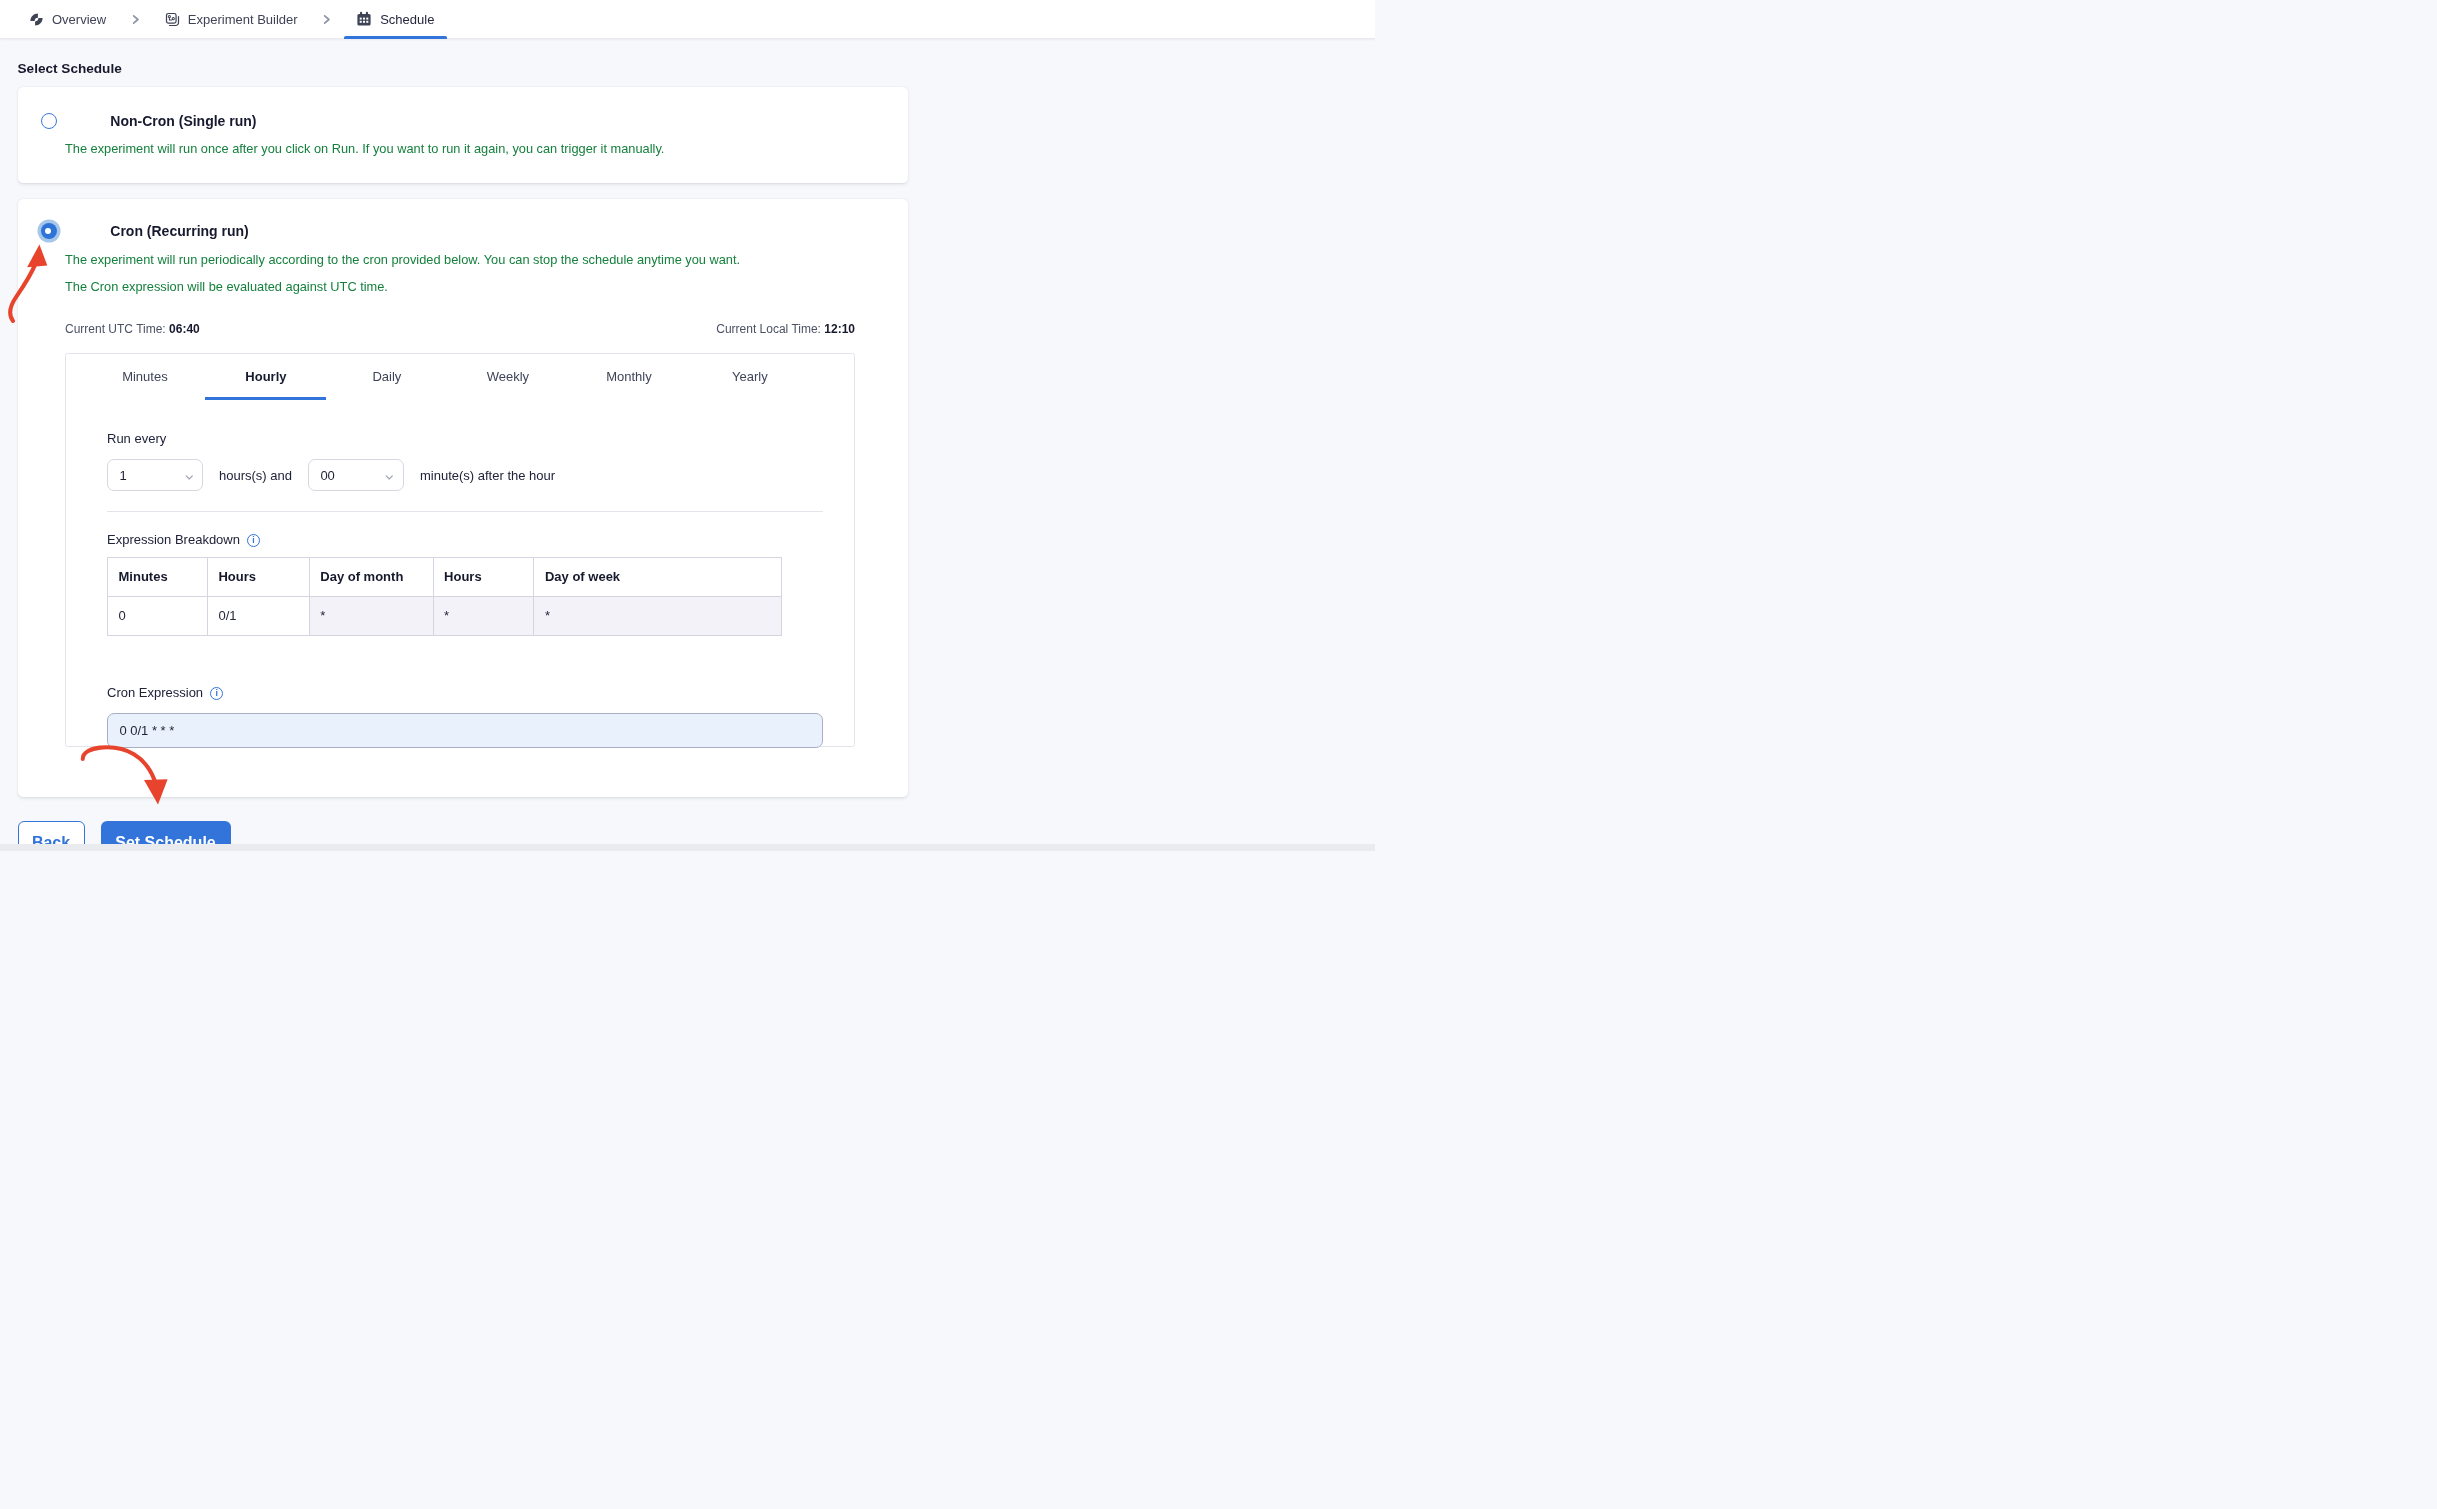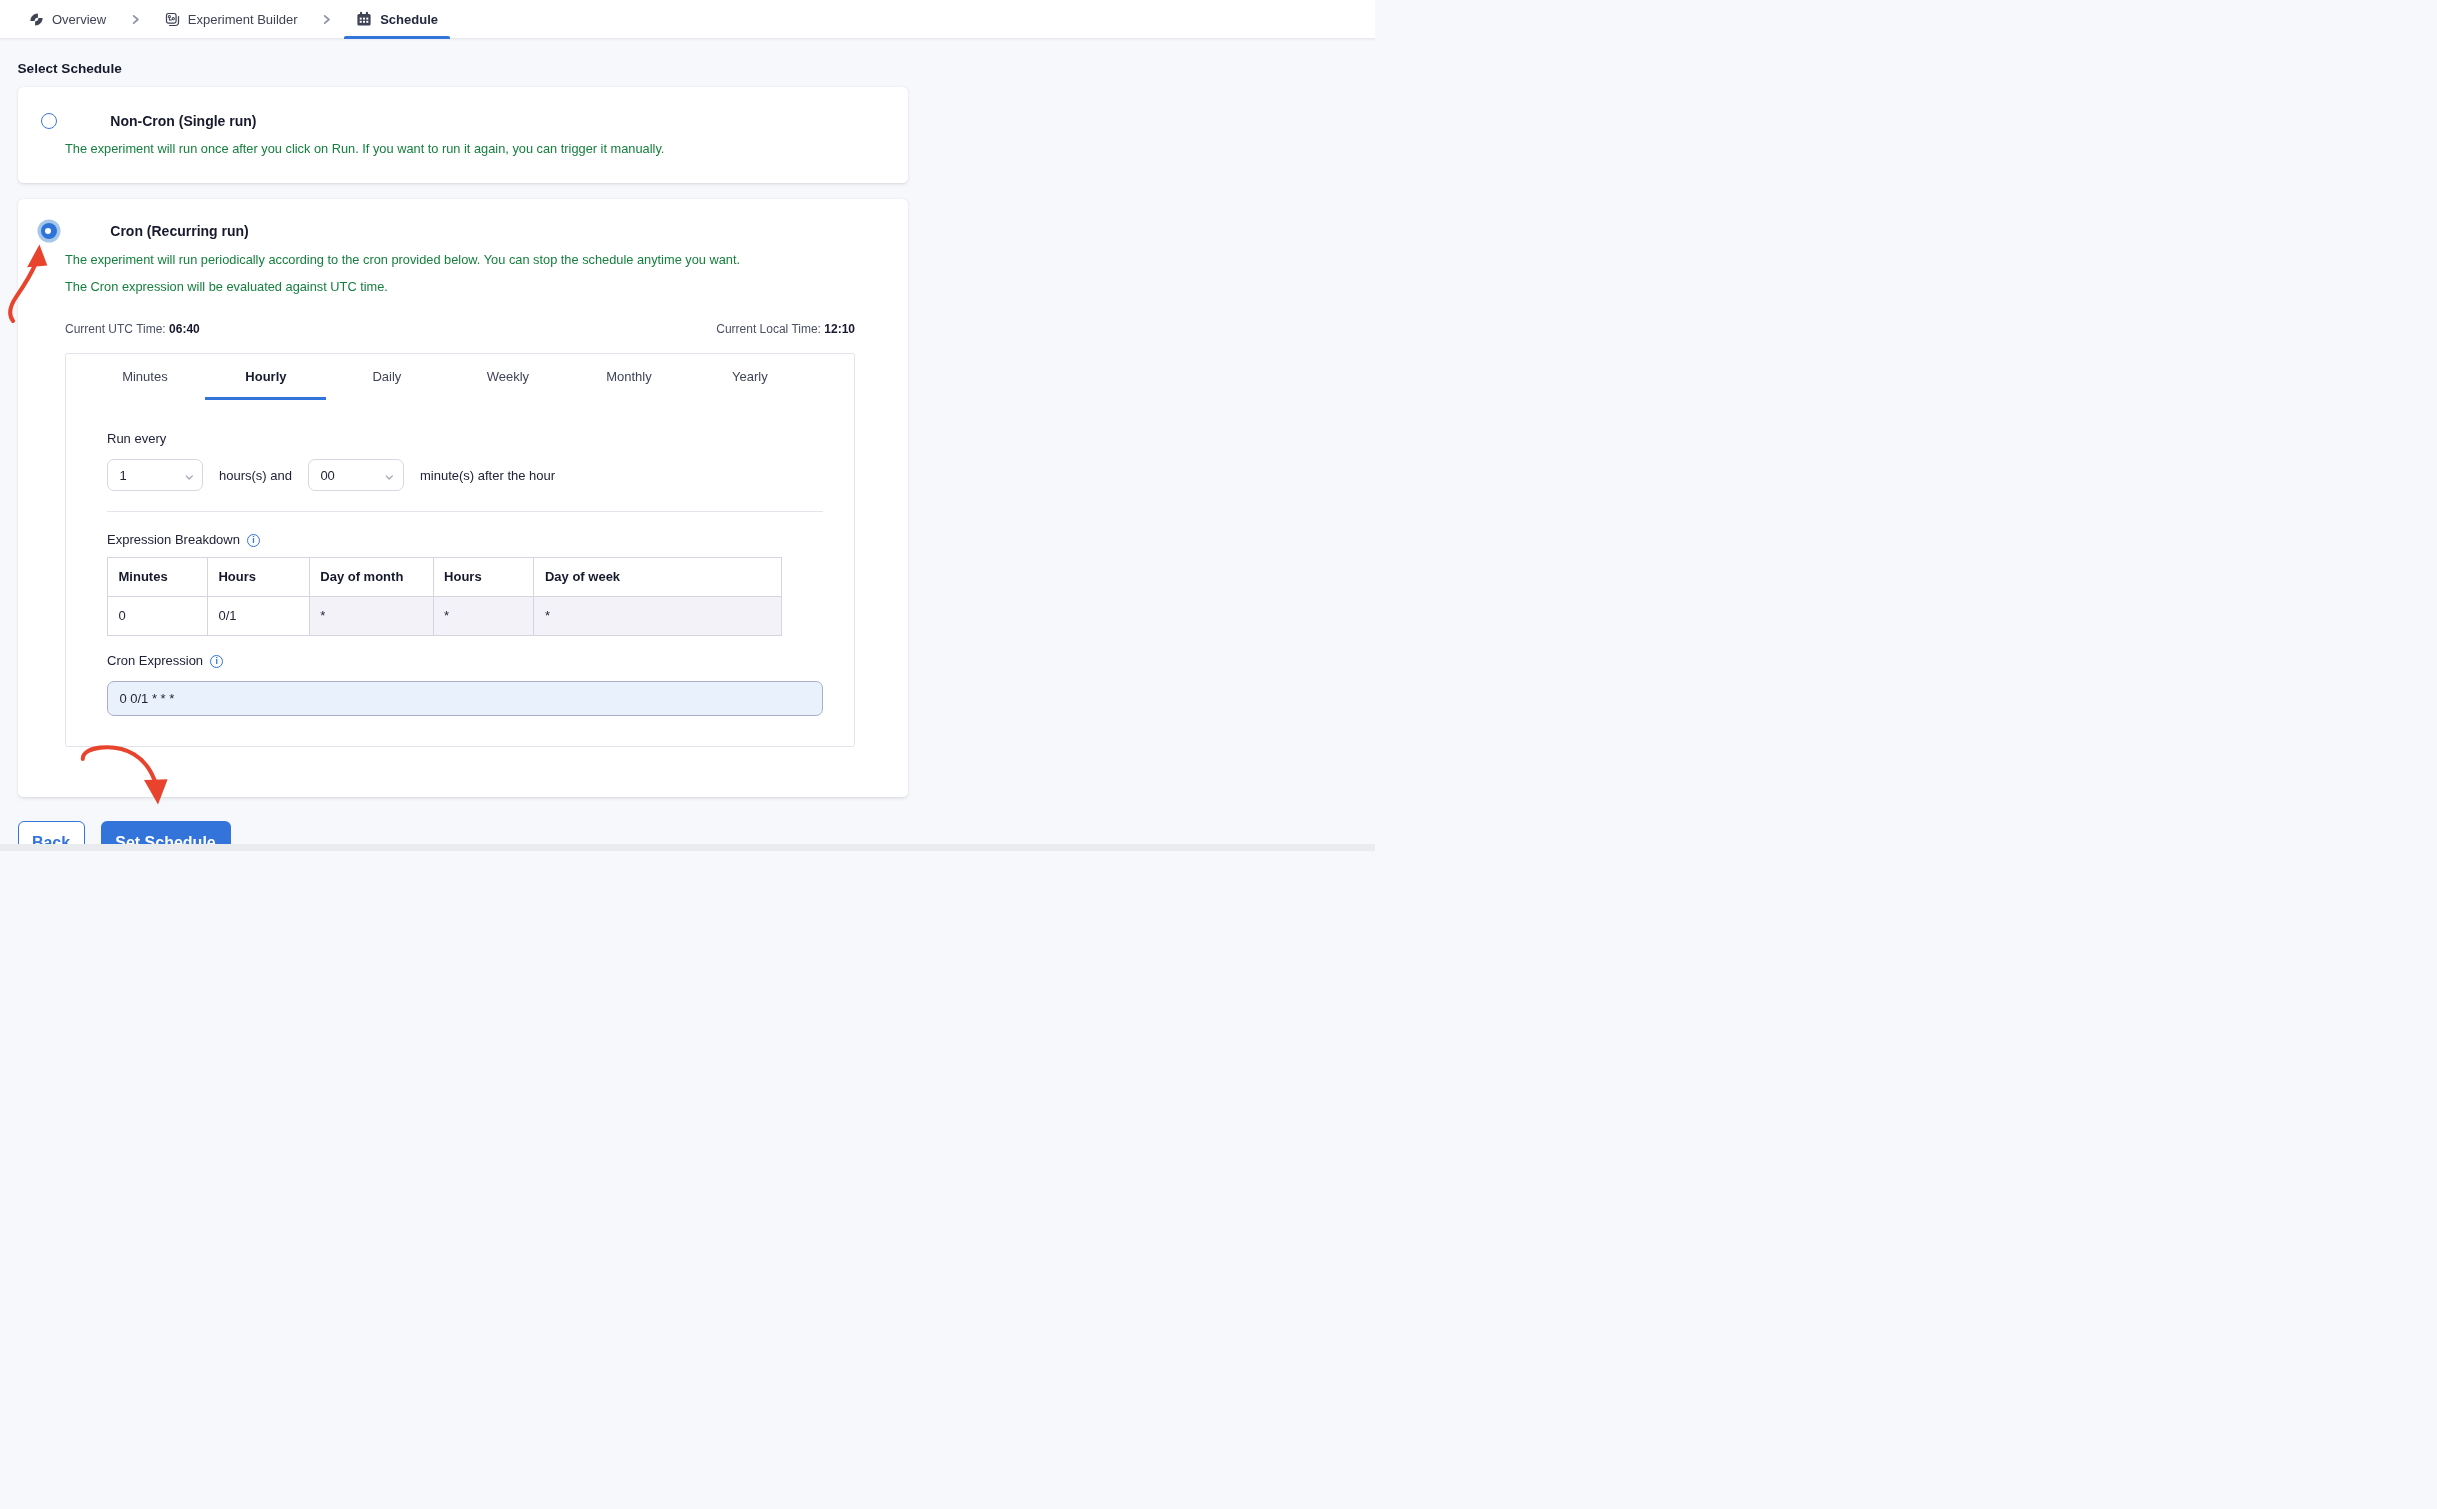--- a/index.html
+++ b/index.html
@@ -19,21 +19,21 @@
     display:flex; align-items:center;
     padding-left:29px;
     position:relative; z-index:2;
   }
   .crumb {
     height:39px; display:flex; align-items:center; gap:8px;
     font-size:13px; font-weight:500; color:#3f4355;
     position:relative; padding:0 12.3px; cursor:pointer;
   }
   .crumb:first-child { padding-left:0; }
-  .crumb.active { color:#23283d; font-weight:700; }
+  .crumb.active { color:#23283d; font-weight:400; }
   .crumb.active::after {
     content:""; position:absolute; left:0; right:0; bottom:-0.9px; height:3.5px;
     background:#3274d9; border-radius:1.8px 1.8px 0 0;
   }
   .crumb-sep { margin:0 10.5px; display:flex; align-items:center; }
   
   .main { width:890px; margin-left:17.5px; }
   .page-title { margin-top:22px; font-size:13.6px; font-weight:700; color:#16192c; }
   .card {
     background:#fff; border-radius:5.3px;
@@ -72,21 +72,21 @@
   .field-label { font-size:13px; color:#20233a; line-height:18.4px; display:flex; align-items:center; gap:7px; }
   .run-row { display:flex; align-items:center; gap:16px; margin-top:11.4px; }
   .select {
     width:96px; height:32px; border:0.9px solid #d5d8e1; border-radius:7px;
     background:#fff; position:relative; display:flex; align-items:center;
     padding-left:11.4px; font-size:13px; color:#1f2232; cursor:pointer;
   }
   .select .chev { position:absolute; right:8px; top:10.5px; }
   .divider { margin-top:20px; border-top:0.9px solid #e3e5ec; }
   .mt22 { margin-top:19px; }
-  .mt43 { margin-top:16px; }
+  .mt43 { margin-top:48px; }
   .info-badge {
     width:13px; height:13px; border-radius:50%;
     border:1.1px solid #3274d9; color:#3274d9;
     font-size:8.8px; line-height:11px; text-align:center;
     display:inline-block; cursor:pointer; font-weight:600;
   }
   table.breakdown { margin-top:7px; border-collapse:collapse; width:675px; font-size:13px; border:0.9px solid #bfc3d1; }
   table.breakdown th, table.breakdown td {
     border:0.9px solid #d3d6e0; height:39px; text-align:left;
     padding:0 0 0 10.5px; font-weight:400; color:#23263a;

